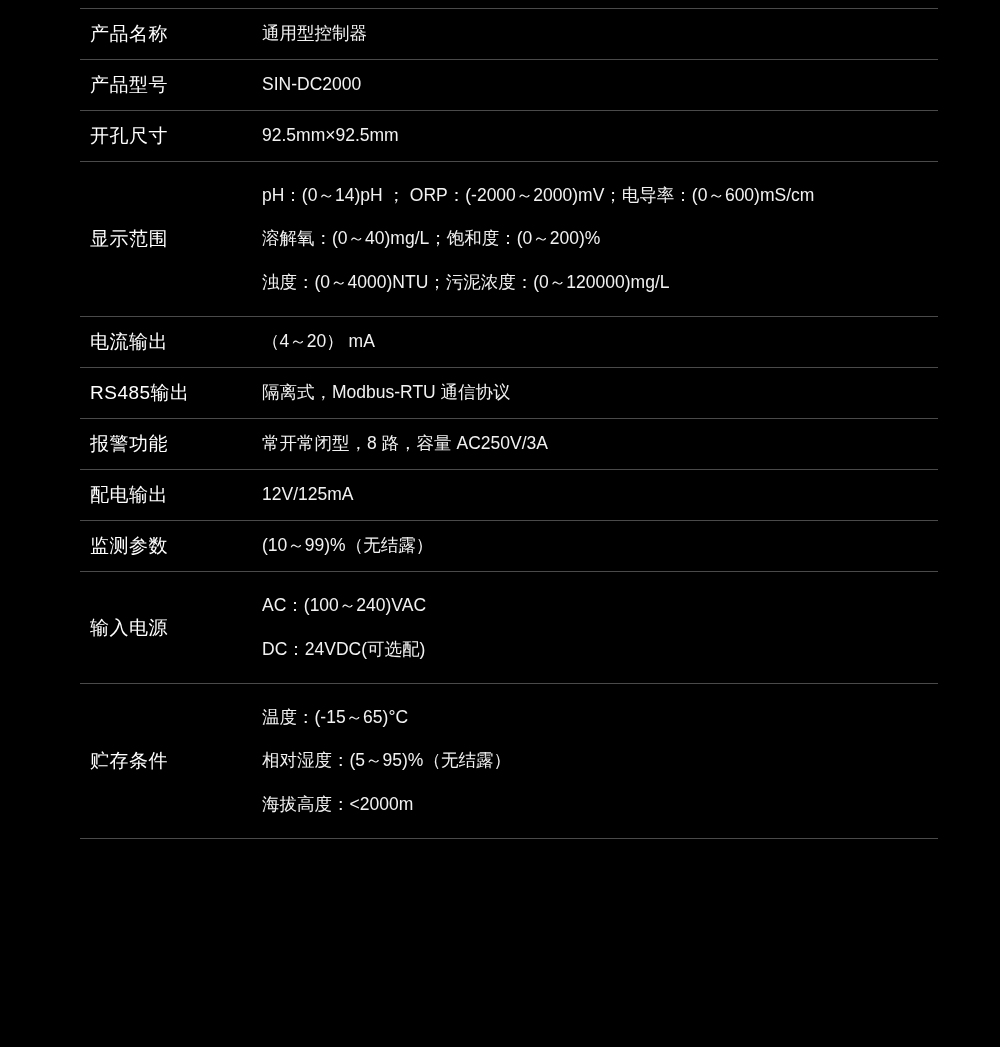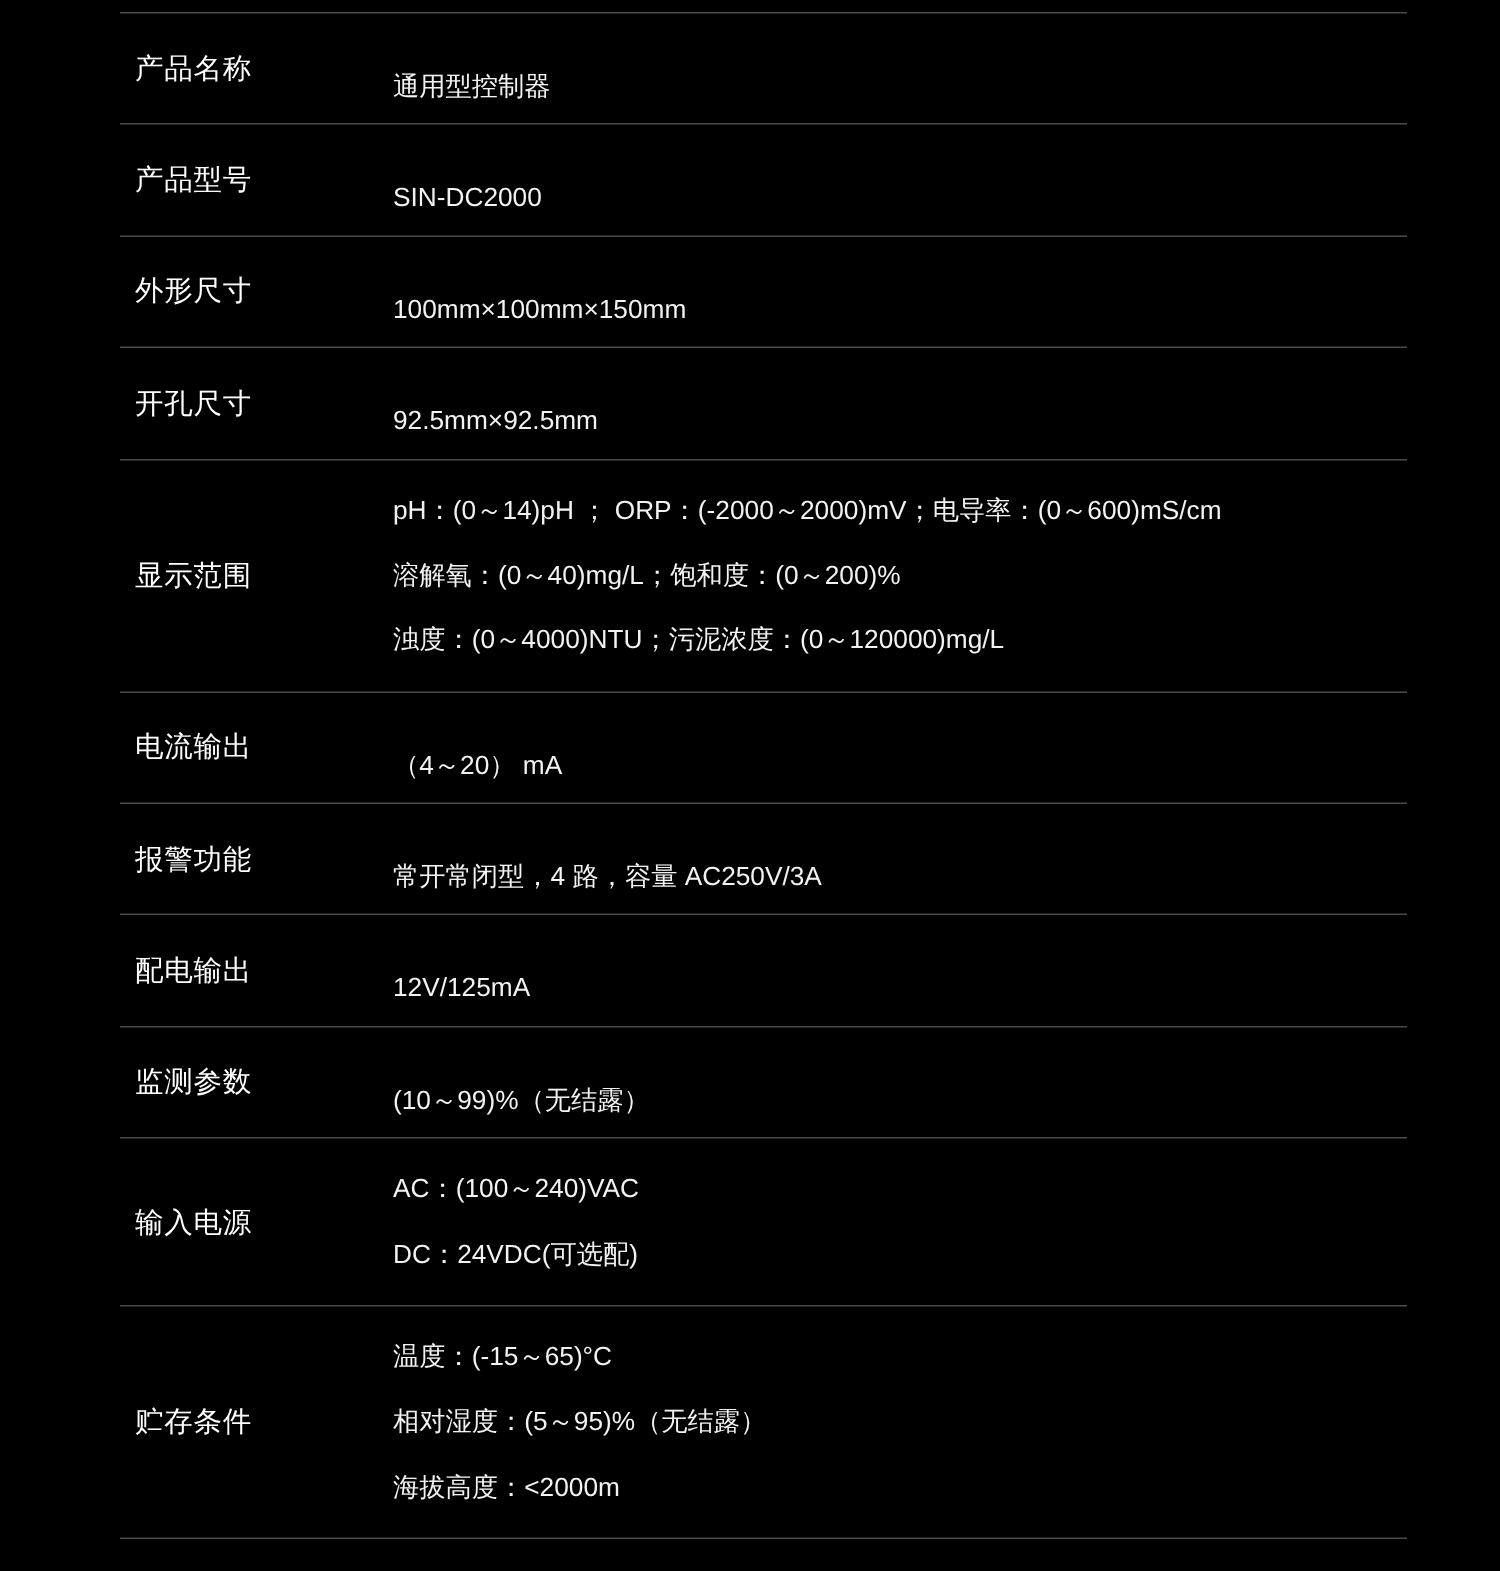--- a/index.html
+++ b/index.html
@@ -47,21 +47,20 @@
     padding: 12px 0 12px 0;
     line-height: 1.45;
   }
   .value-line {
     display: block;
     padding: 5px 0;
     white-space: nowrap;
   }
   .single-line {
     padding: 0;
-    margin-top: 24px;
   }
   .tall .value-line {
     padding: 9px 0;
   }
 </style>
 </head>
 <body>
 
 <div class="spec-sheet">
   <table class="spec-table">
@@ -72,49 +71,49 @@
             <span class="value-line single-line">通用型控制器</span>
           </td>
         </tr>
         <tr>
           <td class="label-cell">产品型号</td>
           <td class="value-cell">
             <span class="value-line single-line">SIN-DC2000</span>
           </td>
         </tr>
         <tr>
-          <td class="label-cell">外形尺寸</td>
-          <td class="value-cell">
-            <span class="value-line single-line">100mm×100mm×150mm</span>
-          </td>
-        </tr>
-        <tr>
           <td class="label-cell">开孔尺寸</td>
           <td class="value-cell">
             <span class="value-line single-line">92.5mm×92.5mm</span>
           </td>
         </tr>
         <tr>
           <td class="label-cell">显示范围</td>
           <td class="value-cell tall">
             <span class="value-line">pH：(0～14)pH ； ORP：(-2000～2000)mV；电导率：(0～600)mS/cm</span>
             <span class="value-line">溶解氧：(0～40)mg/L；饱和度：(0～200)%</span>
             <span class="value-line">浊度：(0～4000)NTU；污泥浓度：(0～120000)mg/L</span>
           </td>
         </tr>
         <tr>
           <td class="label-cell">电流输出</td>
           <td class="value-cell">
             <span class="value-line single-line">（4～20） mA</span>
           </td>
         </tr>
         <tr>
+          <td class="label-cell">RS485输出</td>
+          <td class="value-cell">
+            <span class="value-line single-line">隔离式，Modbus-RTU 通信协议</span>
+          </td>
+        </tr>
+        <tr>
           <td class="label-cell">报警功能</td>
           <td class="value-cell">
-            <span class="value-line single-line">常开常闭型，4 路，容量 AC250V/3A</span>
+            <span class="value-line single-line">常开常闭型，8 路，容量 AC250V/3A</span>
           </td>
         </tr>
         <tr>
           <td class="label-cell">配电输出</td>
           <td class="value-cell">
             <span class="value-line single-line">12V/125mA</span>
           </td>
         </tr>
         <tr>
           <td class="label-cell">监测参数</td>

